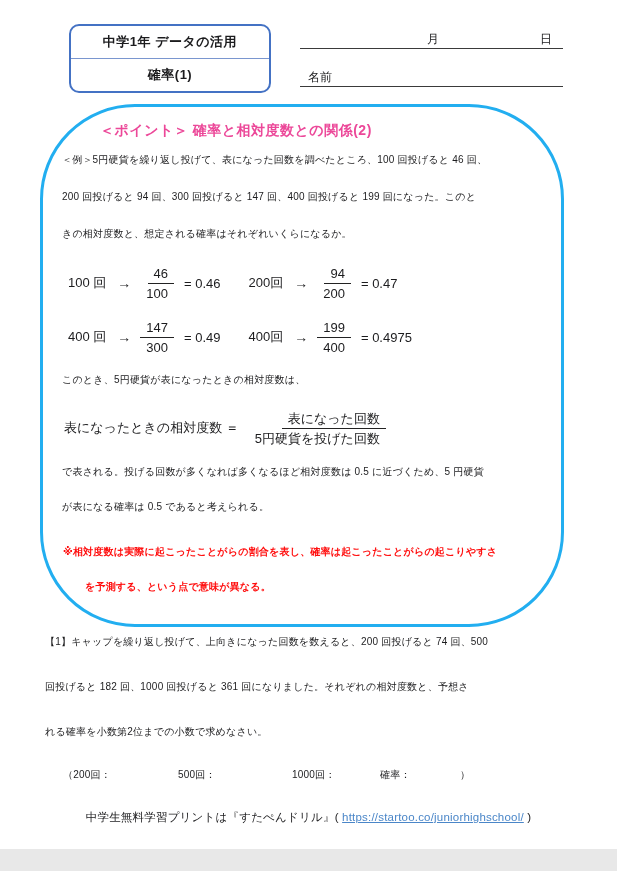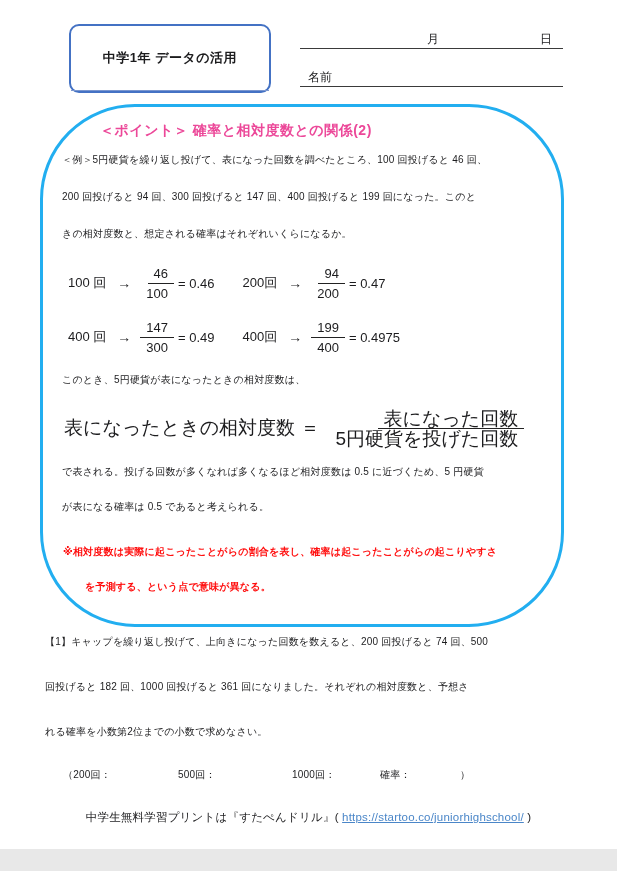--- a/index.html
+++ b/index.html
@@ -37,36 +37,37 @@
 
   .red { color:#FF1010; font-weight:bold; }
 
   
   .eqrow { display:flex; align-items:center; font-size:13px; }
   .frac { display:inline-flex; flex-direction:column; align-items:flex-end; line-height:15px; }
   .frac .num { padding:0 6px 2px 6px; border-bottom:1.5px solid #222; }
   .frac .den { padding:2px 6px 0 6px; }
   .arrow { font-size:14px; margin:0 9px; }
   .eq-count { margin-right:2px; }
-  .eq-result { margin-left:4px; }
+  .eq-result { margin-left:10px; }
   .pair-gap { margin-left:28px; }
 
-  .formula-row { display:flex; align-items:center; font-size:19px; }
+  .formula-row { display:flex; align-items:center; font-size:13px; }
   .formula-lhs { margin-right:10px; }
 
   .footer-line { width:617px; text-align:center; font-size:11.5px; letter-spacing:.2px; }
   .footer-link { color:#4A86C8; text-decoration:underline; }
 </style>
 </head>
 <body>
 
 <div class="page">
 
   <div class="abs title-box">
     <div class="cell top">中学1年 データの活用</div>
+    <div class="cell">確率(1)</div>
   </div>
 
   <span class="abs t12" style="left:427px; top:31px;">月</span>
   <span class="abs t12" style="left:540px; top:31px;">日</span>
   <div class="rule" style="left:300px; top:48px; width:263px;"></div>
 
   <span class="abs t12" style="left:308px; top:69px;">名前</span>
   <div class="rule" style="left:300px; top:86px; width:263px;"></div>
 
   <div class="abs point-panel"></div>

